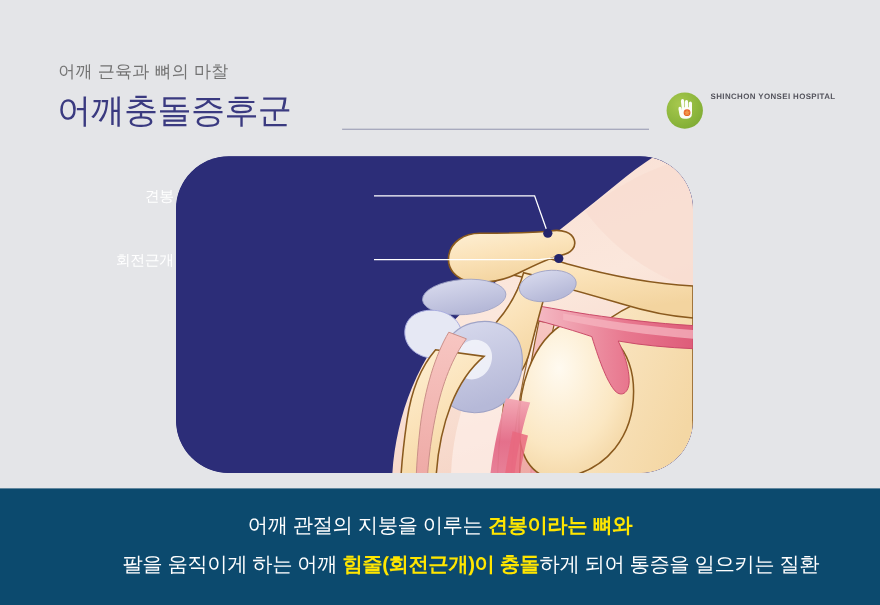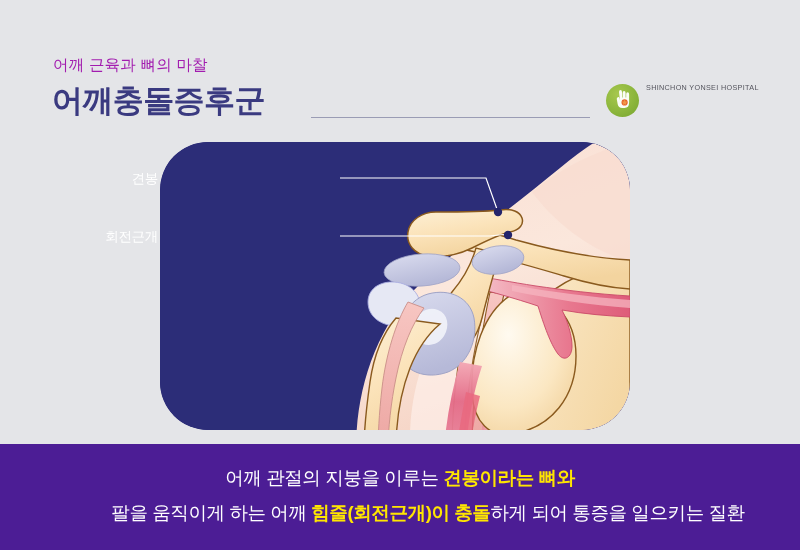--- a/index.html
+++ b/index.html
@@ -27,29 +27,29 @@
     left: 0; top: 0;
     width: 800px;
     height: 140px;
   }
   .eyebrow {
     position: absolute;
     left: 53px;
     top: 55px;
     font-size: 15.5px;
     letter-spacing: 0.2px;
-    color: #a21caf;
+    color: #737373;
     white-space: nowrap;
   }
   .main-title {
     position: absolute;
     left: 52px;
     top: 80px;
     font-size: 31px;
-    font-weight: bold;
+    font-weight: normal;
     letter-spacing: -0.6px;
     color: #3a3a80;
     white-space: nowrap;
   }
   .title-rule {
     position: absolute;
     left: 311px;
     top: 117px;
     width: 279px;
     height: 1px;
@@ -81,21 +81,21 @@
   .logo-ko {
     font-size: 19.5px;
     font-weight: bold;
     color: #3b3b42;
     letter-spacing: -0.8px;
     line-height: 24px;
     white-space: nowrap;
   }
   .logo-en {
     font-size: 7.2px;
-    font-weight: normal;
+    font-weight: bold;
     color: #53535c;
     letter-spacing: 0.35px;
     line-height: 10px;
     white-space: nowrap;
     margin-top: 1px;
   }
 
   
   .diagram-wrap {
     position: absolute;
@@ -124,21 +124,21 @@
   .lbl-acromion { left: 228px; top: 170px; width: 110px; }
   .lbl-cuff     { left: 208px; top: 226px; width: 130px; }
 
   
   .banner {
     position: absolute;
     left: 0;
     top: 444px;
     width: 800px;
     height: 106px;
-    background: #4c1d95;
+    background: #0c4a6e;
   }
   .banner-line {
     position: absolute;
     left: 0;
     width: 800px;
     text-align: center;
     color: #ffffff;
     font-size: 18.5px;
     letter-spacing: -0.4px;
     white-space: nowrap;

